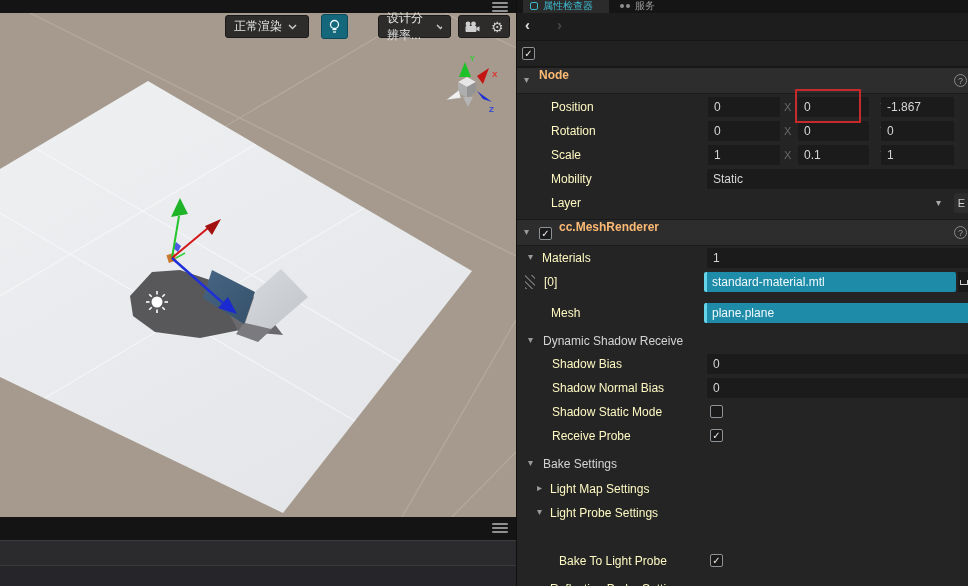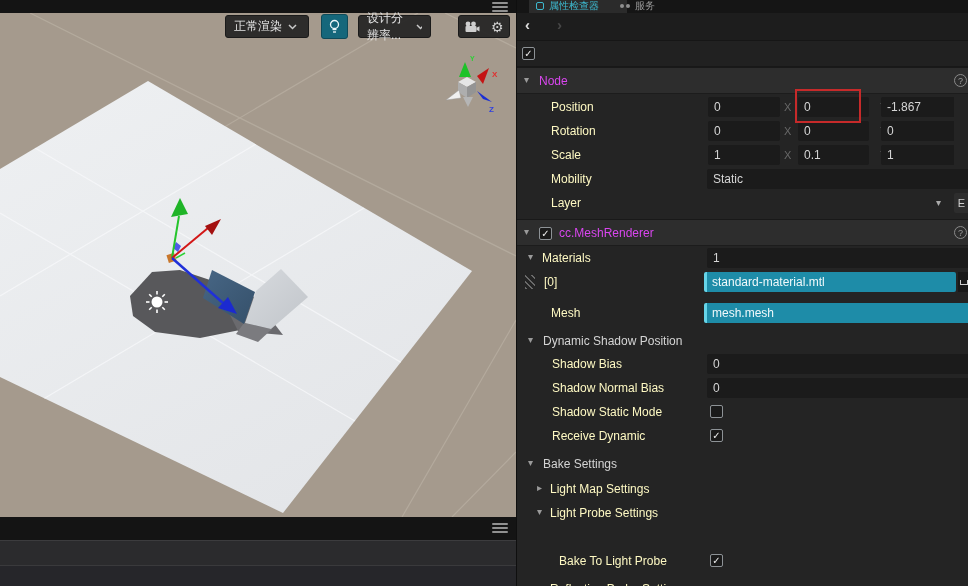--- a/index.html
+++ b/index.html
@@ -32,21 +32,21 @@
   .teal{color:#3db9cf;}
   .gray{color:#9a9a9a;}
   .tabicon{width:8px;height:8px;border:1.5px solid #3db9cf;border-radius:2px;box-sizing:border-box;margin-top:-2px;}
   .dots{display:flex;gap:2px;margin-top:-2px;}
   .dots i{width:4px;height:4px;border-radius:50%;background:#8f8f8f;}
   .navrow{position:absolute;left:0;top:13px;width:452px;height:28px;background:#1d1d1d;border-bottom:1px solid #161616;box-sizing:border-box;}
   .navarrow{position:absolute;top:3px;font-size:15px;font-weight:bold;cursor:pointer;}
   .namerow{position:absolute;left:0;top:41px;width:452px;height:26px;background:#212121;border-bottom:1px solid #181818;box-sizing:border-box;}
   .nodename{position:absolute;left:27px;top:6px;color:#dcdcdc;margin-top:32px;}
   .hdr{position:absolute;left:0;width:452px;height:27px;background:#2d2d2d;border-top:1px solid #191919;border-bottom:1px solid #1c1c1c;box-sizing:border-box;}
-  .hdrtxt{position:absolute;top:6px;color:#d946ef;font-weight:400;}
+  .hdrtxt{position:absolute;top:0;color:#fdba74;font-weight:700;}
   .row{position:absolute;left:0;width:452px;height:24px;}
   .lbl{position:absolute;top:5px;color:#fef9c3;white-space:nowrap;}
   .chev{position:absolute;color:#9a9a9a;font-size:10px;}
   .help{position:absolute;left:437px;top:6px;width:13px;height:13px;border:1px solid #8a8a8a;border-radius:50%;
         color:#9a9a9a;font-size:9px;text-align:center;line-height:13px;box-sizing:border-box;cursor:pointer;}
   .nf{position:absolute;top:2px;height:20px;background:#1b1b1b;border-radius:2px;color:#d6d6d6;
       line-height:20px;padding-left:6px;box-sizing:border-box;cursor:text;}
   .f1{left:191px;width:72px;}
   .f2{left:281px;width:71px;}
   .f3{left:364px;width:73px;border-radius:2px 0 0 2px;}
@@ -179,41 +179,41 @@
         <polyline points="1,1 4.5,4.5 8,1" stroke="#c9c9c9" stroke-width="1.5" fill="none"></polyline>
         </svg>
     </div>
     <div class="bulb" style="left:321px;top:14px">
       <svg width="13" height="16">
         <circle cx="6.5" cy="5.5" r="4" stroke="#eef7f9" stroke-width="1.3" fill="none"></circle>
         <line x1="4.5" y1="10.5" x2="8.5" y2="10.5" stroke="#eef7f9" stroke-width="1.3"></line>
         <line x1="5" y1="13" x2="8" y2="13" stroke="#eef7f9" stroke-width="1.3"></line>
       </svg>
     </div>
-    <div class="tbtn" style="left:358px;top:15px;width:73px">
+    <div class="tbtn" style="left:378px;top:15px;width:73px">
       <span>设计分辨率...</span>
       <svg width="9" height="6">
         <polyline points="1,1 4.5,4.5 8,1" stroke="#c9c9c9" stroke-width="1.5" fill="none"></polyline>
         </svg>
     </div>
     <div class="igrp" style="left:458px;top:15px">
       <svg width="16" height="12">
         <circle cx="4" cy="3" r="2.4" fill="#cfcfcf"></circle>
           <circle cx="9.5" cy="3" r="2.4" fill="#cfcfcf"></circle>
         <rect x="1.5" y="5" width="11" height="6" rx="1" fill="#cfcfcf"></rect>
         <polygon points="12.5,6.8 15.5,5.2 15.5,10.4 12.5,8.8" fill="#cfcfcf"></polygon>
       </svg>
       <span class="gear">⚙</span>
     </div>
   </div>
 
   <div id="insp">
 
     <div class="tabbar">
-      <div class="tab active" style="left:12px;width:98px">
+      <div class="tab active" style="left:6px;width:86px">
         <span class="tabicon"></span>
         <span class="tabtxt teal">属性检查器</span>
       </div>
       <div class="tab" style="left:96px;width:68px">
         <span class="dots">
             <i></i>
             <i></i>
           </span>
         <span class="tabtxt gray">服务</span>
       </div>
@@ -286,41 +286,41 @@
     <div class="row" style="top:270px">
       <span class="handle"></span>
       <span class="lbl" style="left:27px">[0]</span>
       <div class="tealf" style="left:187px;width:252px">standard-material.mtl</div>
       <div class="aibox">
           <i></i>
         </div>
     </div>
     <div class="row" style="top:301px">
       <span class="lbl" style="left:34px">Mesh</span>
-      <div class="tealf" style="left:187px;width:265px;border-radius:2px 0 0 2px">mesh.mesh</div>
+      <div class="tealf" style="left:187px;width:265px;border-radius:2px 0 0 2px">plane.plane</div>
     </div>
 
     <div class="row" style="top:329px">
       <span class="chev" style="left:11px;top:5px">▾</span>
-      <span class="lbl" style="left:26px;color:#d4d4d4">Dynamic Shadow Position</span>
+      <span class="lbl" style="left:26px;color:#d4d4d4">Dynamic Shadow Receive</span>
     </div>
     <div class="row" style="top:352px">
       <span class="lbl" style="left:35px">Shadow Bias</span>
       <div class="nf wf">0</div>
     </div>
     <div class="row" style="top:376px">
       <span class="lbl" style="left:35px">Shadow Normal Bias</span>
       <div class="nf wf">0</div>
     </div>
     <div class="row" style="top:400px">
       <span class="lbl" style="left:35px">Shadow Static Mode</span>
       <span class="cb" style="left:193px;top:5px"></span>
     </div>
     <div class="row" style="top:424px">
-      <span class="lbl" style="left:35px">Receive Dynamic</span>
+      <span class="lbl" style="left:35px">Receive Probe</span>
       <span class="cb on" style="left:193px;top:5px">✓</span>
     </div>
 
     <div class="row" style="top:452px">
       <span class="chev" style="left:11px;top:5px">▾</span>
       <span class="lbl" style="left:26px;color:#d4d4d4">Bake Settings</span>
     </div>
     <div class="row" style="top:477px">
       <span class="chev" style="left:20px;top:5px">▸</span>
       <span class="lbl" style="left:33px">Light Map Settings</span>

